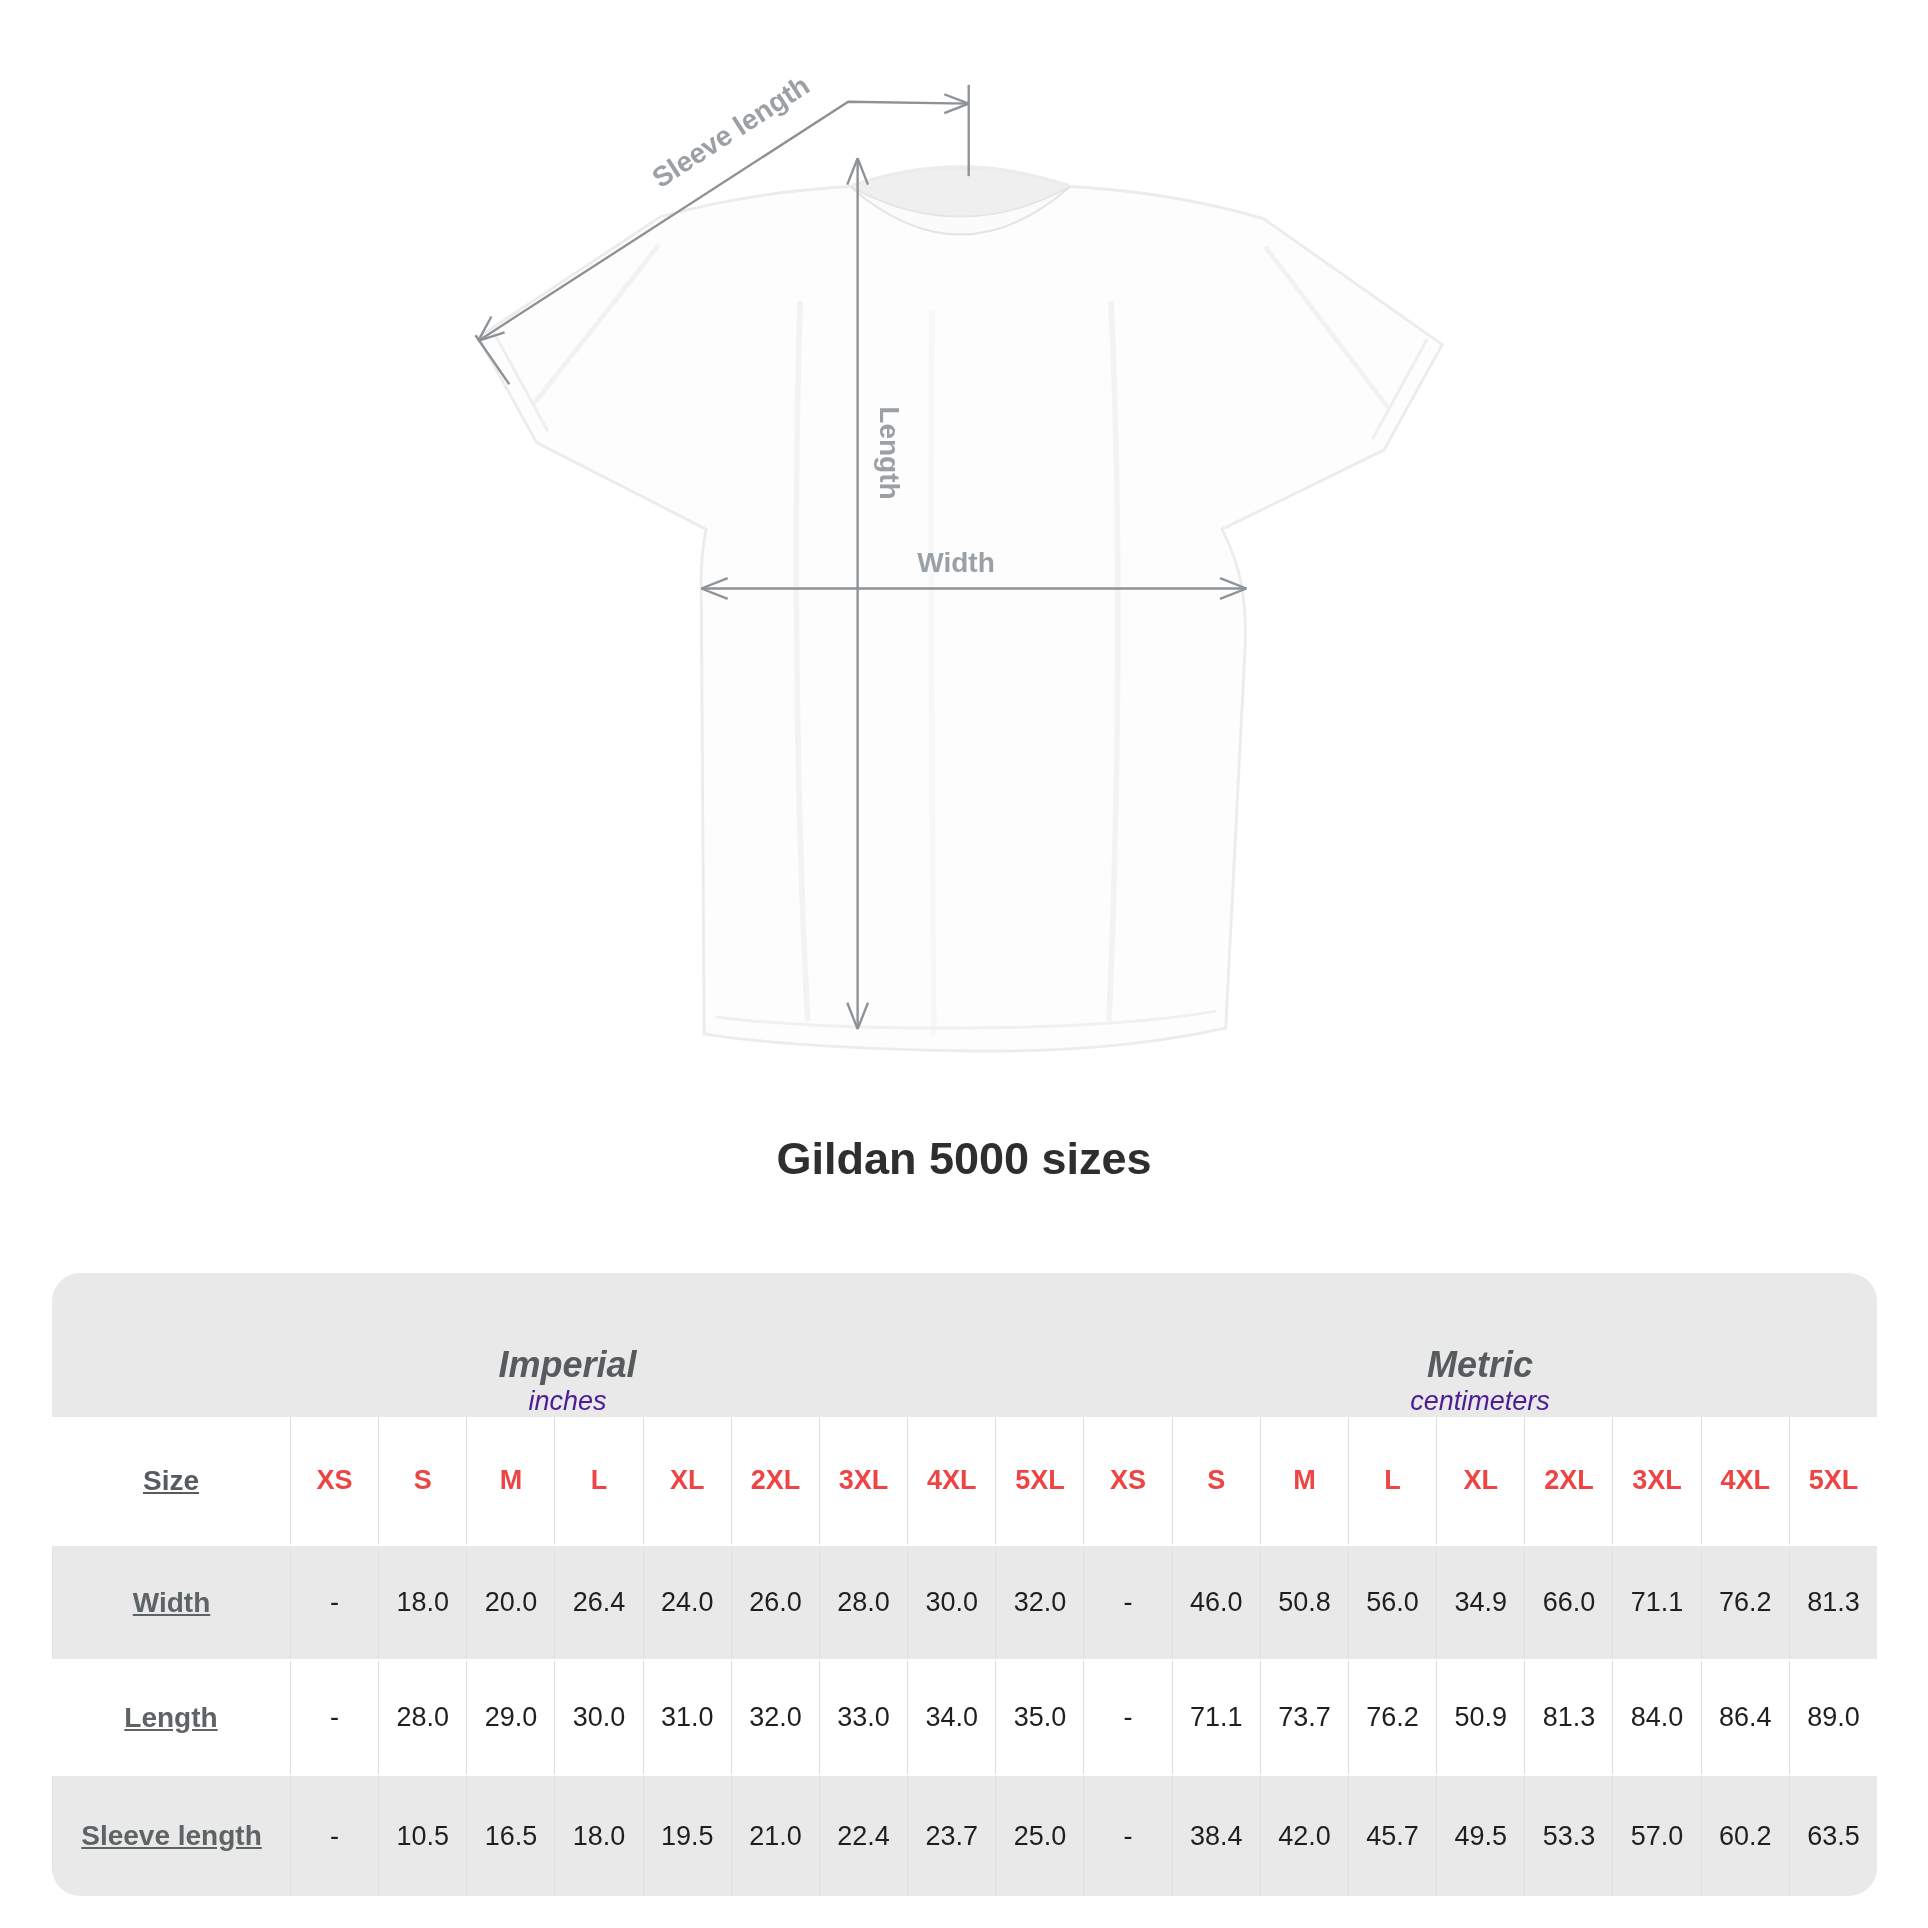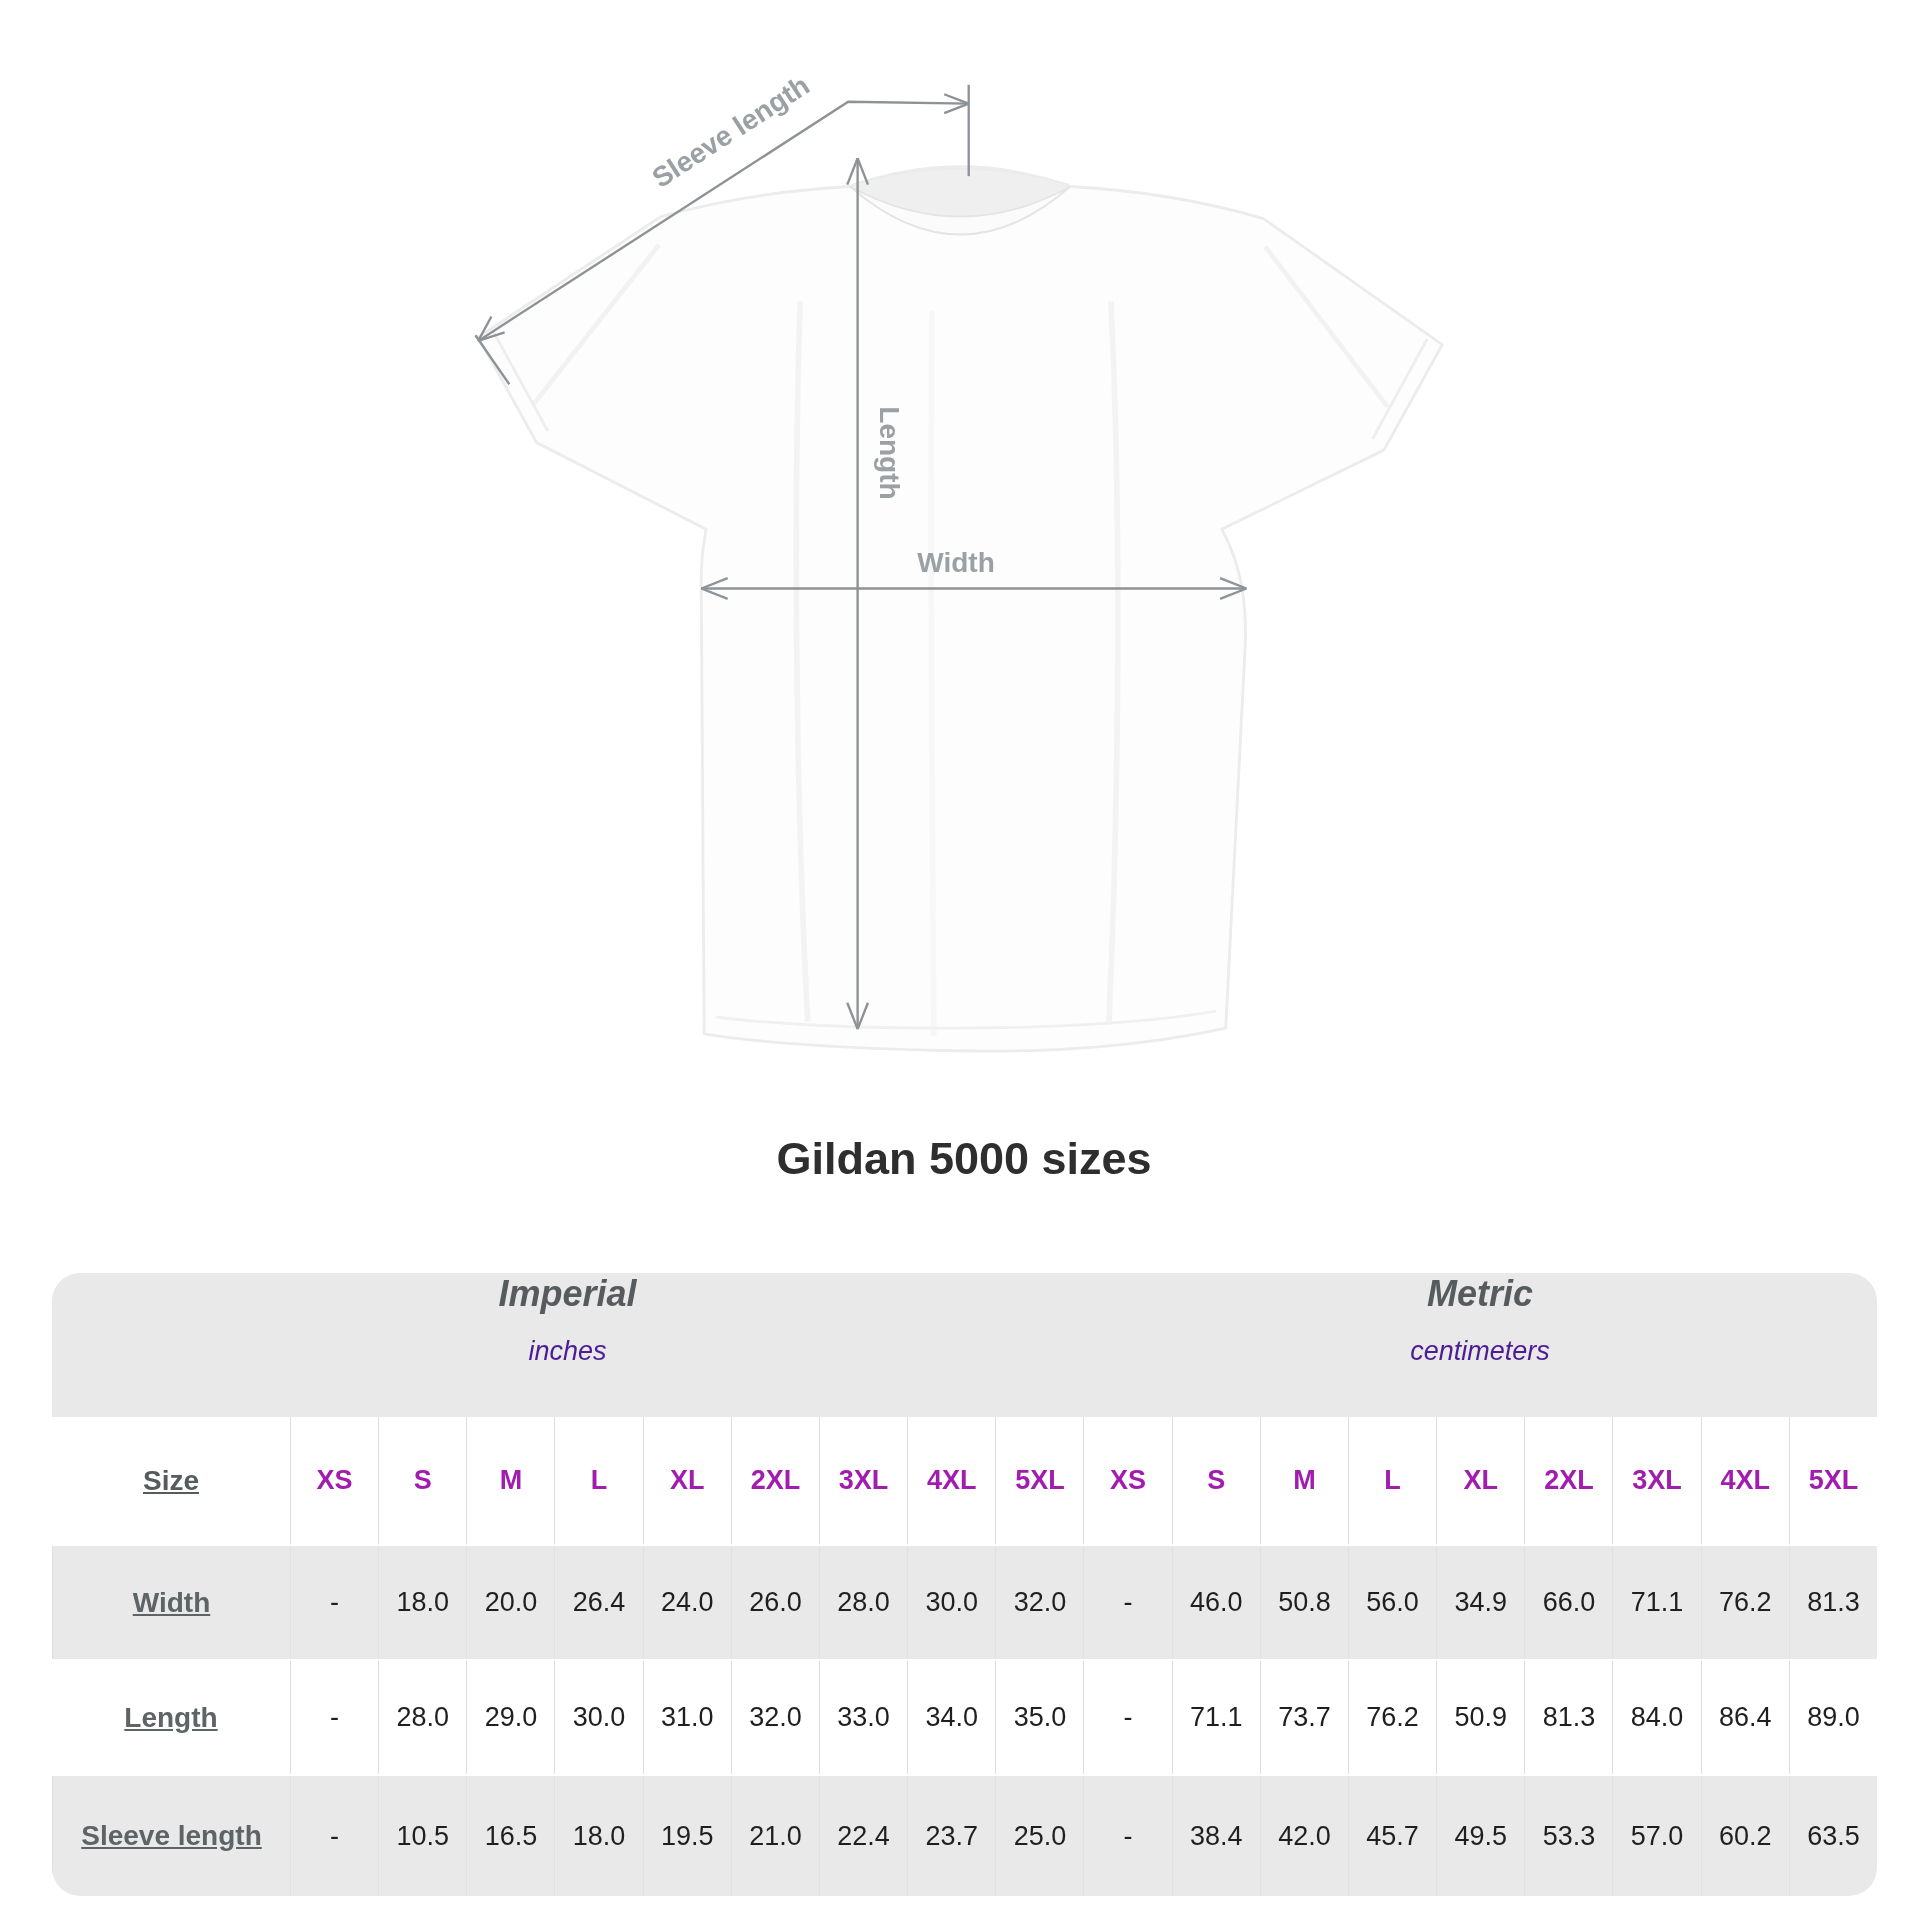--- a/index.html
+++ b/index.html
@@ -24,35 +24,35 @@
     font-size:28px;font-style:italic;color:#6e6e6e;margin:0;
   }
   
   .size-table{
     position:absolute;left:52px;top:1273px;width:1825px;border-radius:28px;overflow:hidden;
     background:#ffffff;
   }
   .band{
     display:grid;grid-template-columns:1031px 794px;height:144px;background:#e9e9e9;
   }
-  .group{display:flex;flex-direction:column;align-items:center;justify-content:flex-start;gap:21px;}
+  .group{display:flex;flex-direction:column;align-items:center;justify-content:flex-end;gap:0;}
   .gname{font-size:36px;font-weight:bold;font-style:italic;color:#565b5e;}
   .gunit{font-size:27px;font-style:italic;color:#4c1d95;}
   .trow{display:grid;grid-template-columns:238px repeat(18,1fr);background:#ffffff;}
   .trow.header{height:127px;}
   .trow.data{height:113px;border-top:2.8px solid #ffffff;}
   .trow.data:last-child{height:120px;}
   .trow.shaded{background:#e9e9e9;}
   .cell{
     display:flex;align-items:center;justify-content:center;
     font-size:27px;color:#1f1f1f;border-left:1.9px solid #dedede;
   }
   .trow.shaded .cell{border-left:1.9px solid #e1e1e1;}
   .cell:first-child{border-left:none;text-decoration:underline;}
-  .cell.head{font-weight:bold;color:#a21caf;}
+  .cell.head{font-weight:bold;color:#ef4444;}
   .cell.corner{font-weight:bold;color:#565b5e;font-size:28px;}
   .cell.rowlabel{font-weight:bold;color:#5e6366;font-size:28px;}
 </style>
 </head>
 <body>
 
 <div class="page">
 
   <svg style="position:absolute;left:0;top:0;" width="1928" height="1177" viewBox="0 0 2048 1250">
 

